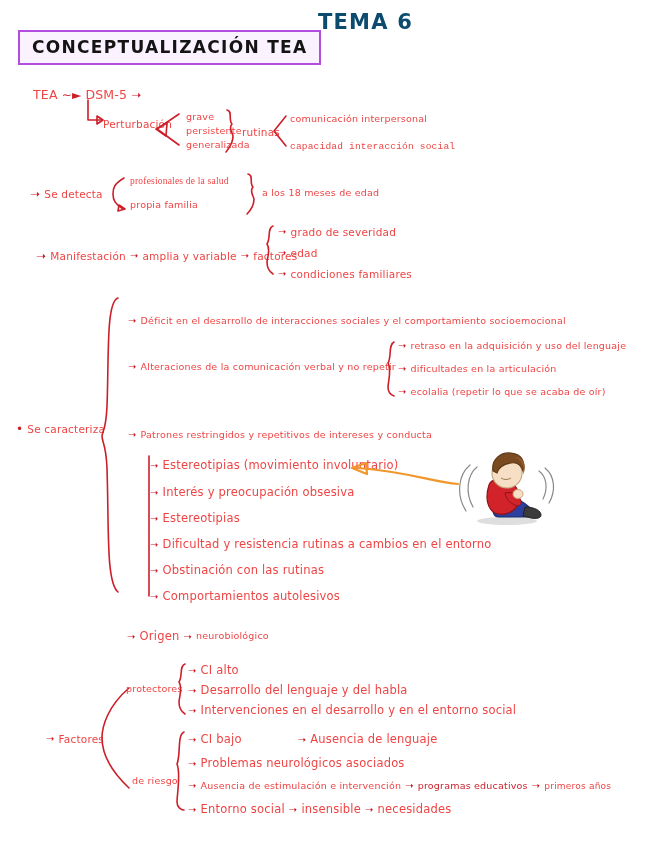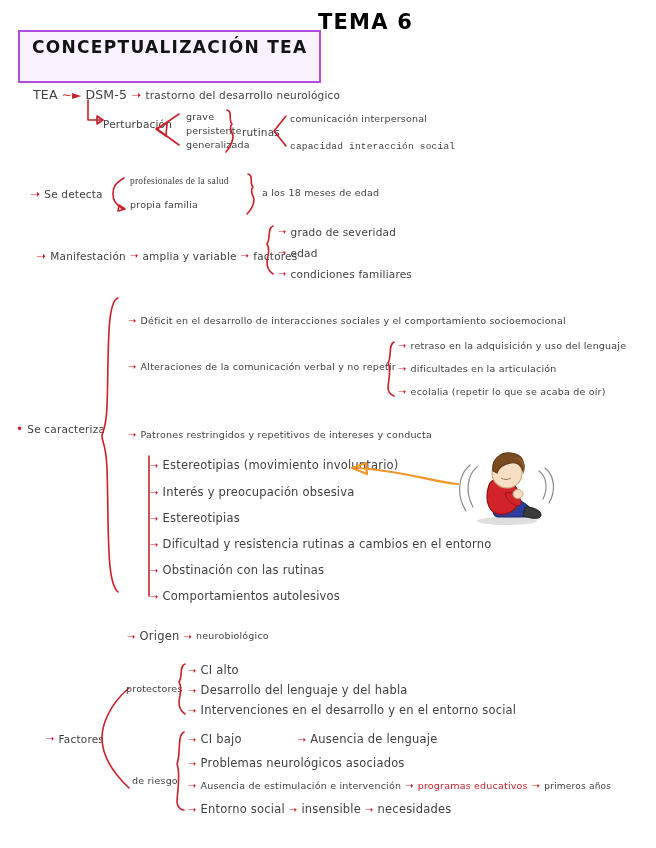--- a/index.html
+++ b/index.html
@@ -8,36 +8,36 @@
     font-family:"DejaVu Sans", sans-serif;
     color:#1a1a1a;
   }
   .page{position:absolute;inset:0;}
   .abs{position:absolute;}
   .hand{font-family:"DejaVu Sans", sans-serif;letter-spacing:.2px;}
 
   
   #tema-title{
     left:318px;top:10px;font-size:21px;font-weight:700;
-    letter-spacing:1.2px;color:#000000;
+    letter-spacing:1.2px;color:#0c4a6e;
     font-variant:small-caps;
   }
   .section-box{
     border:2.5px solid #b24de0;background:#fbf2ff;
-    padding:5px 12px 24px 12px;box-sizing:border-box;
+    padding:5px 12px 6px 12px;box-sizing:border-box;
   }
   .section-box span{
     font-size:17px;font-weight:700;letter-spacing:1.3px;
     color:#141414;font-variant:small-caps;white-space:nowrap;
   }
   #box-conceptualizacion{left:18px;top:30px;}
   #box-etiologia{left:18px;top:630px;}
 
   
-  .t{font-size:10.5px;color:#404040;white-space:nowrap;line-height:1.15;}
+  .t{font-size:10.5px;color:#ef4444;white-space:nowrap;line-height:1.15;}
   .t.big{font-size:12.5px;}
   .t.med{font-size:11.5px;}
   .t.sm{font-size:9.5px;}
   .t.xs{font-size:9px;}
   .red{color:#cc1f2a;}
 
   
   .arrow{color:#cc1f2a;font-size:12px;line-height:1;}
   .arrow.sm{font-size:10px;}
   .dot-bullet{color:#cc1f2a;font-size:12px;line-height:1;}
@@ -60,21 +60,20 @@
 
   <div class="abs section-box" id="box-conceptualizacion">
     <span>CONCEPTUALIZACIÓN TEA</span>
   </div>
 
   <div class="abs row hand" style="left:33px;top:88px;">
     <span class="t big">TEA</span>
     <span class="arrow">∼►</span>
     <span class="t big">DSM-5</span>
     <span class="arrow">➝</span>
-    <span class="t">trastorno del desarrollo neurológico</span>
   </div>
 
   <svg class="ink" style="left:86px;top:98px;" width="24" height="30">
     <path d="M2,2 L2,22 L16,22"></path>
       <path d="M11,18 L17,22 L11,26 Z" fill="#cc1f2a" stroke="none"></path>
   </svg>
 
   <div class="abs hand t" style="left:103px;top:118px;">Perturbación</div>
 
   <svg class="ink" style="left:153px;top:112px;" width="28" height="36">

